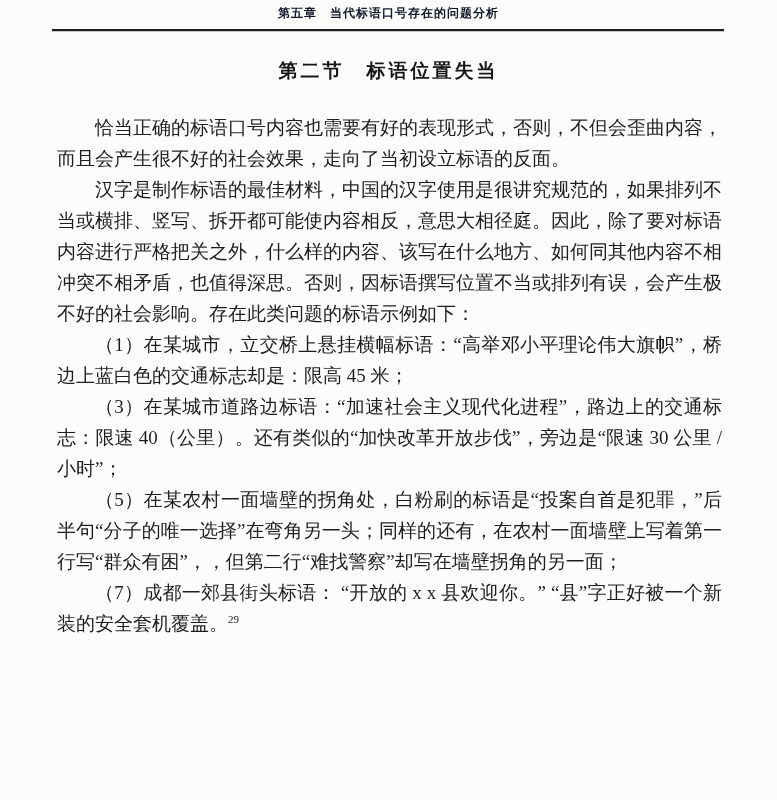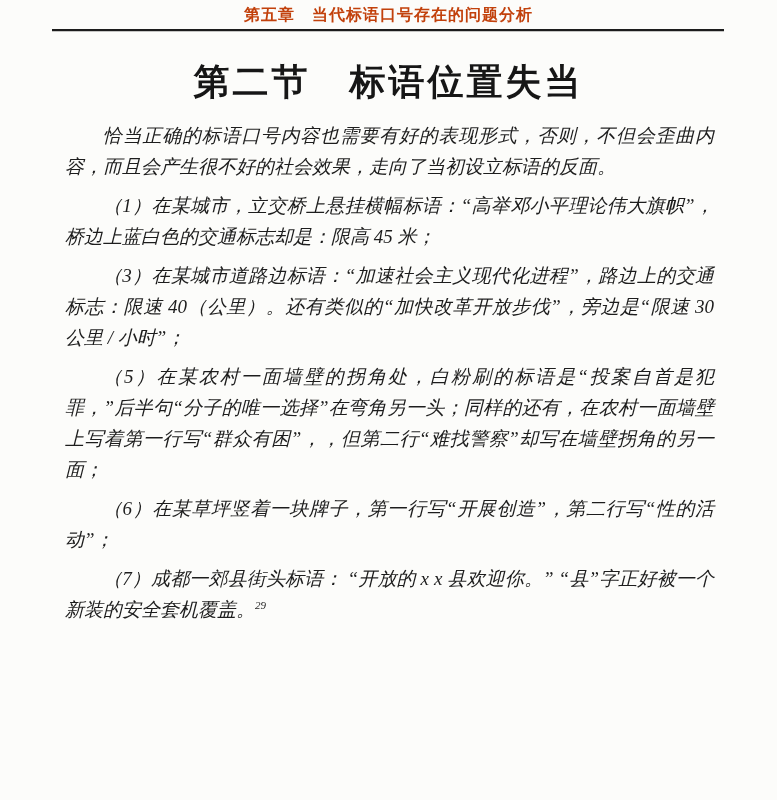--- a/index.html
+++ b/index.html
@@ -15,81 +15,80 @@
     font-family: "Liberation Serif", "DejaVu Serif", serif;
     color: #1d1d1d;
     overflow: hidden;
   }
   .page-header {
     position: absolute;
     top: 5px;
     left: 0;
     width: 100%;
     text-align: center;
-    font-size: 16px;
+    font-size: 12px;
     font-weight: bold;
     letter-spacing: 1px;
-    color: #c2410c;
+    color: #0f172a;
   }
   .header-rule {
     position: absolute;
     top: 29px;
     left: 52px;
     width: 672px;
     height: 2px;
     background: #1c1c1c;
     box-shadow: 0 1px 0 rgba(30,30,30,0.25);
   }
   .section-title {
     position: absolute;
     top: 58px;
     left: 0;
     width: 100%;
     text-align: center;
-    font-size: 36px;
+    font-size: 19px;
     font-weight: bold;
     letter-spacing: 3px;
     color: #161616;
   }
   .content {
     position: absolute;
     top: 112px;
     left: 57px;
     width: 665px;
   }
   .content p {
-    margin: 8px;
+    margin: 0;
     padding: 0;
     text-indent: 2em;
     font-size: 19px;
     line-height: 31px;
     text-align: justify;
     letter-spacing: 0;
     color: #1d1d1d;
-    font-style: italic;
   }
   .content p sup {
     font-size: 11px;
     line-height: 0;
     vertical-align: super;
   }
 </style>
 </head>
 <body>
 
 <div class="page">
 
   <div class="page-header">第五章　当代标语口号存在的问题分析</div>
 
   <div class="header-rule"></div>
 
   <div class="section-title">第二节　标语位置失当</div>
 
   <div class="content">
     <p>恰当正确的标语口号内容也需要有好的表现形式，否则，不但会歪曲内容，而且会产生很不好的社会效果，走向了当初设立标语的反面。</p>
+    <p>汉字是制作标语的最佳材料，中国的汉字使用是很讲究规范的，如果排列不当或横排、竖写、拆开都可能使内容相反，意思大相径庭。因此，除了要对标语内容进行严格把关之外，什么样的内容、该写在什么地方、如何同其他内容不相冲突不相矛盾，也值得深思。否则，因标语撰写位置不当或排列有误，会产生极不好的社会影响。存在此类问题的标语示例如下：</p>
     <p>（1）在某城市，立交桥上悬挂横幅标语：“高举邓小平理论伟大旗帜”，桥边上蓝白色的交通标志却是：限高 45 米；</p>
     <p>（3）在某城市道路边标语：“加速社会主义现代化进程”，路边上的交通标志：限速 40（公里）。还有类似的“加快改革开放步伐”，旁边是“限速 30 公里 / 小时”；</p>
     <p>（5）在某农村一面墙壁的拐角处，白粉刷的标语是“投案自首是犯罪，”后半句“分子的唯一选择”在弯角另一头；同样的还有，在农村一面墙壁上写着第一行写“群众有困”，，但第二行“难找警察”却写在墙壁拐角的另一面；</p>
-    <p>（6）在某草坪竖着一块牌子，第一行写“开展创造”，第二行写“性的活动”；</p>
     <p><span>（7）成都一郊县街头标语： “开放的 x x 县欢迎你。” “县”字正好被一个新装的安全套机覆盖。</span><sup>29</sup></p>
   </div>
 
 </div>
 
 </body></html>

